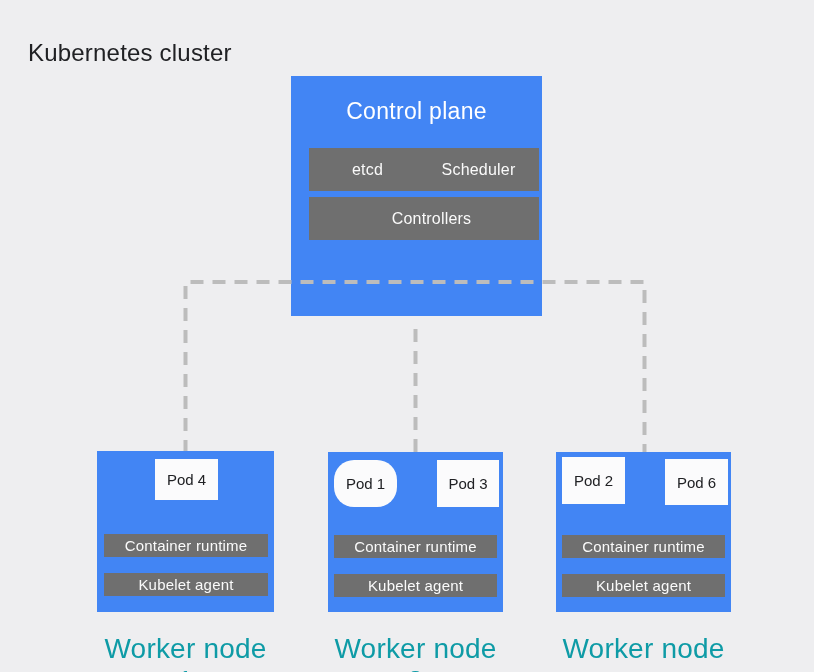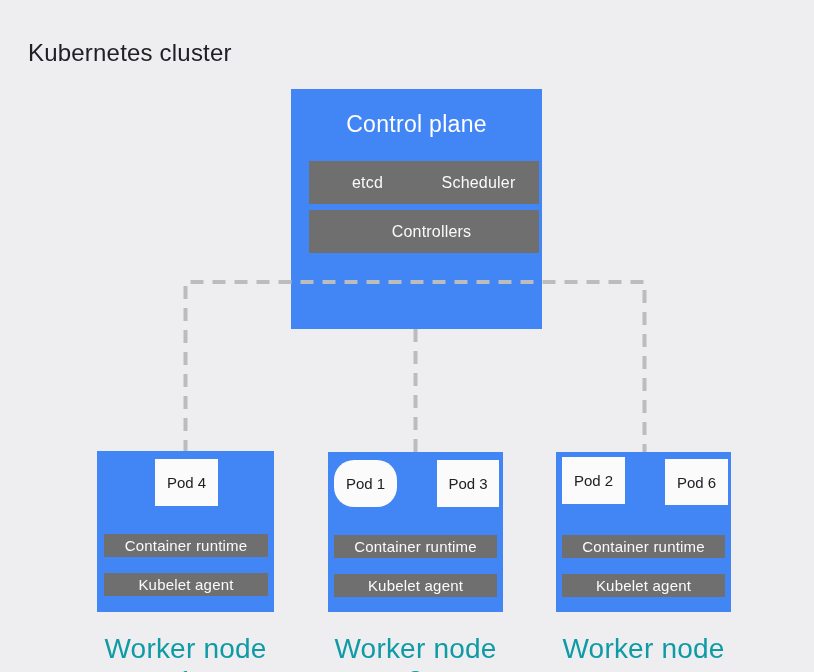--- a/index.html
+++ b/index.html
@@ -30,21 +30,21 @@
     position: absolute;
     left: 0;
     top: 0;
     z-index: 1;
   }
 
   
   .control-plane {
     position: absolute;
     left: 291px;
-    top: 73px;
+    top: 60px;
     width: 251px;
     height: 240px;
     background: var(--node-blue, #4285f4);
   }
   .cp-label {
     position: absolute;
     top: 22px;
     left: 0;
     right: 0;
     z-index: 2;
@@ -82,21 +82,21 @@
 
   .pod {
     position: absolute;
     background: var(--pod-white, #fbfbfc);
     color: var(--pod-text, #202124);
     font-size: 15px;
     display: flex;
     align-items: center;
     justify-content: center;
   }
-  .w1 .pod-a { left: 58px;  top: 8px; width: 63px; height: 47px; }
+  .w1 .pod-a { left: 58px;  top: 8px; width: 63px; height: 41px; }
   .w2 .pod-a { left: 6px;   top: 8px; width: 63px; height: 47px; border-radius: 20px; }
   .w2 .pod-b { left: 109px; top: 8px; width: 62px; height: 47px; }
   .w3 .pod-a { left: 6px;   top: 5px; width: 63px; height: 47px; }
   .w3 .pod-b { left: 109px; top: 7px; width: 63px; height: 46px; }
 
   .sub {
     position: absolute;
     left: 6px;
     width: 163px;
     height: 23px;

